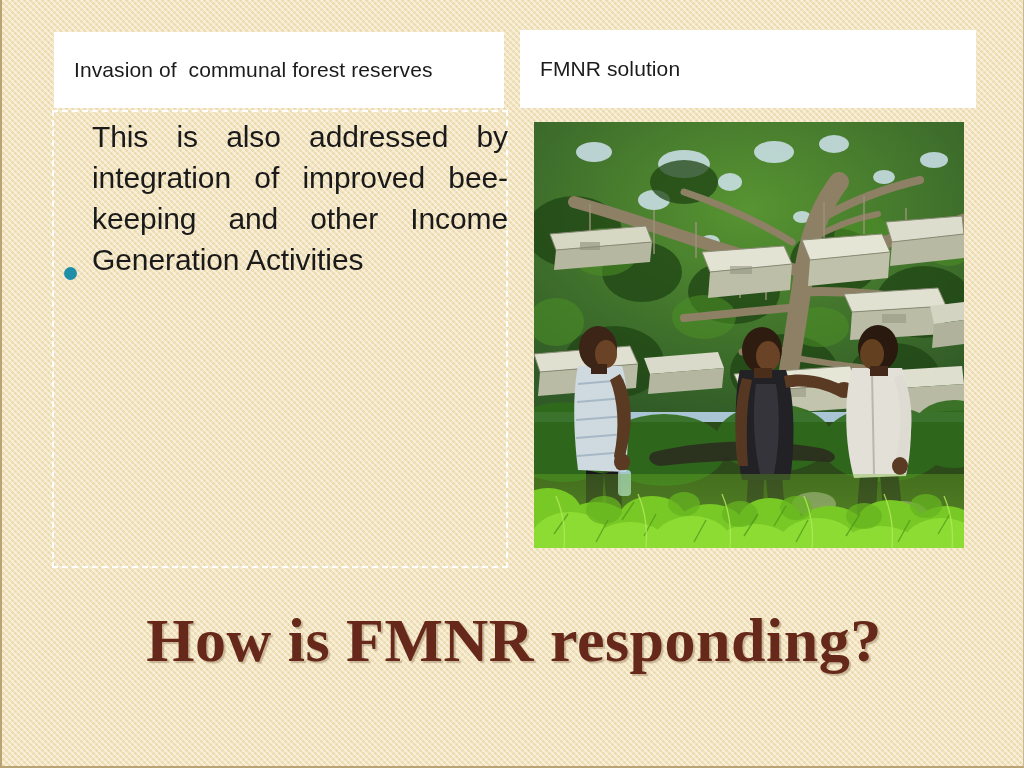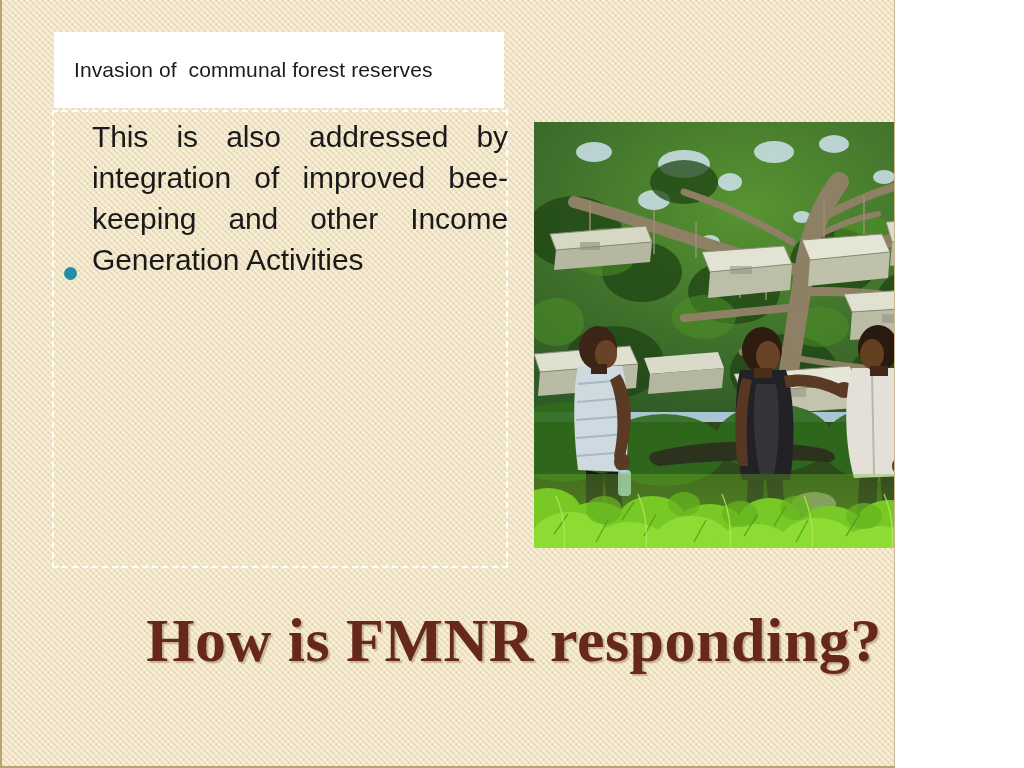--- a/index.html
+++ b/index.html
@@ -10,21 +10,21 @@
     overflow: hidden;
   }
   body {
     font-family: "Liberation Sans", sans-serif;
     background: #ffffff;
   }
 
   
   #slide {
     position: relative;
-    width: 895px;
+    width: 1024px;
     height: 768px;
     background-color: #f2e3bc;
     background-image:
       linear-gradient(45deg, rgba(255,255,255,0.45) 25%, transparent 25%, transparent 50%, rgba(255,255,255,0.45) 50%, rgba(255,255,255,0.45) 75%, transparent 75%, transparent),
       linear-gradient(-45deg, rgba(214,186,128,0.22) 25%, transparent 25%, transparent 50%, rgba(214,186,128,0.22) 50%, rgba(214,186,128,0.22) 75%, transparent 75%, transparent);
     background-size: 6px 6px, 6px 6px;
     box-sizing: border-box;
     border-left: 2px solid #b9a375;
     border-bottom: 2px solid #b9a375;
     border-right: 1px solid #cbb894;
@@ -122,20 +122,23 @@
 </style>
 </head>
 <body>
 
 <div id="slide">
 
   <div class="hdr-box" id="hdr-left">
     <span class="hdr-text">Invasion of  communal forest reserves</span>
   </div>
 
+  <div class="hdr-box" id="hdr-right">
+    <span class="hdr-text">FMNR solution</span>
+  </div>
 
   <div id="content-placeholder"></div>
 
   <div id="bullet-list">
     <div class="bullet-row">
       <span class="bullet-dot"></span>
       <span class="bullet-text">This is also addressed by integration of improved bee-keeping and other Income Generation Activities</span>
     </div>
   </div>
 

